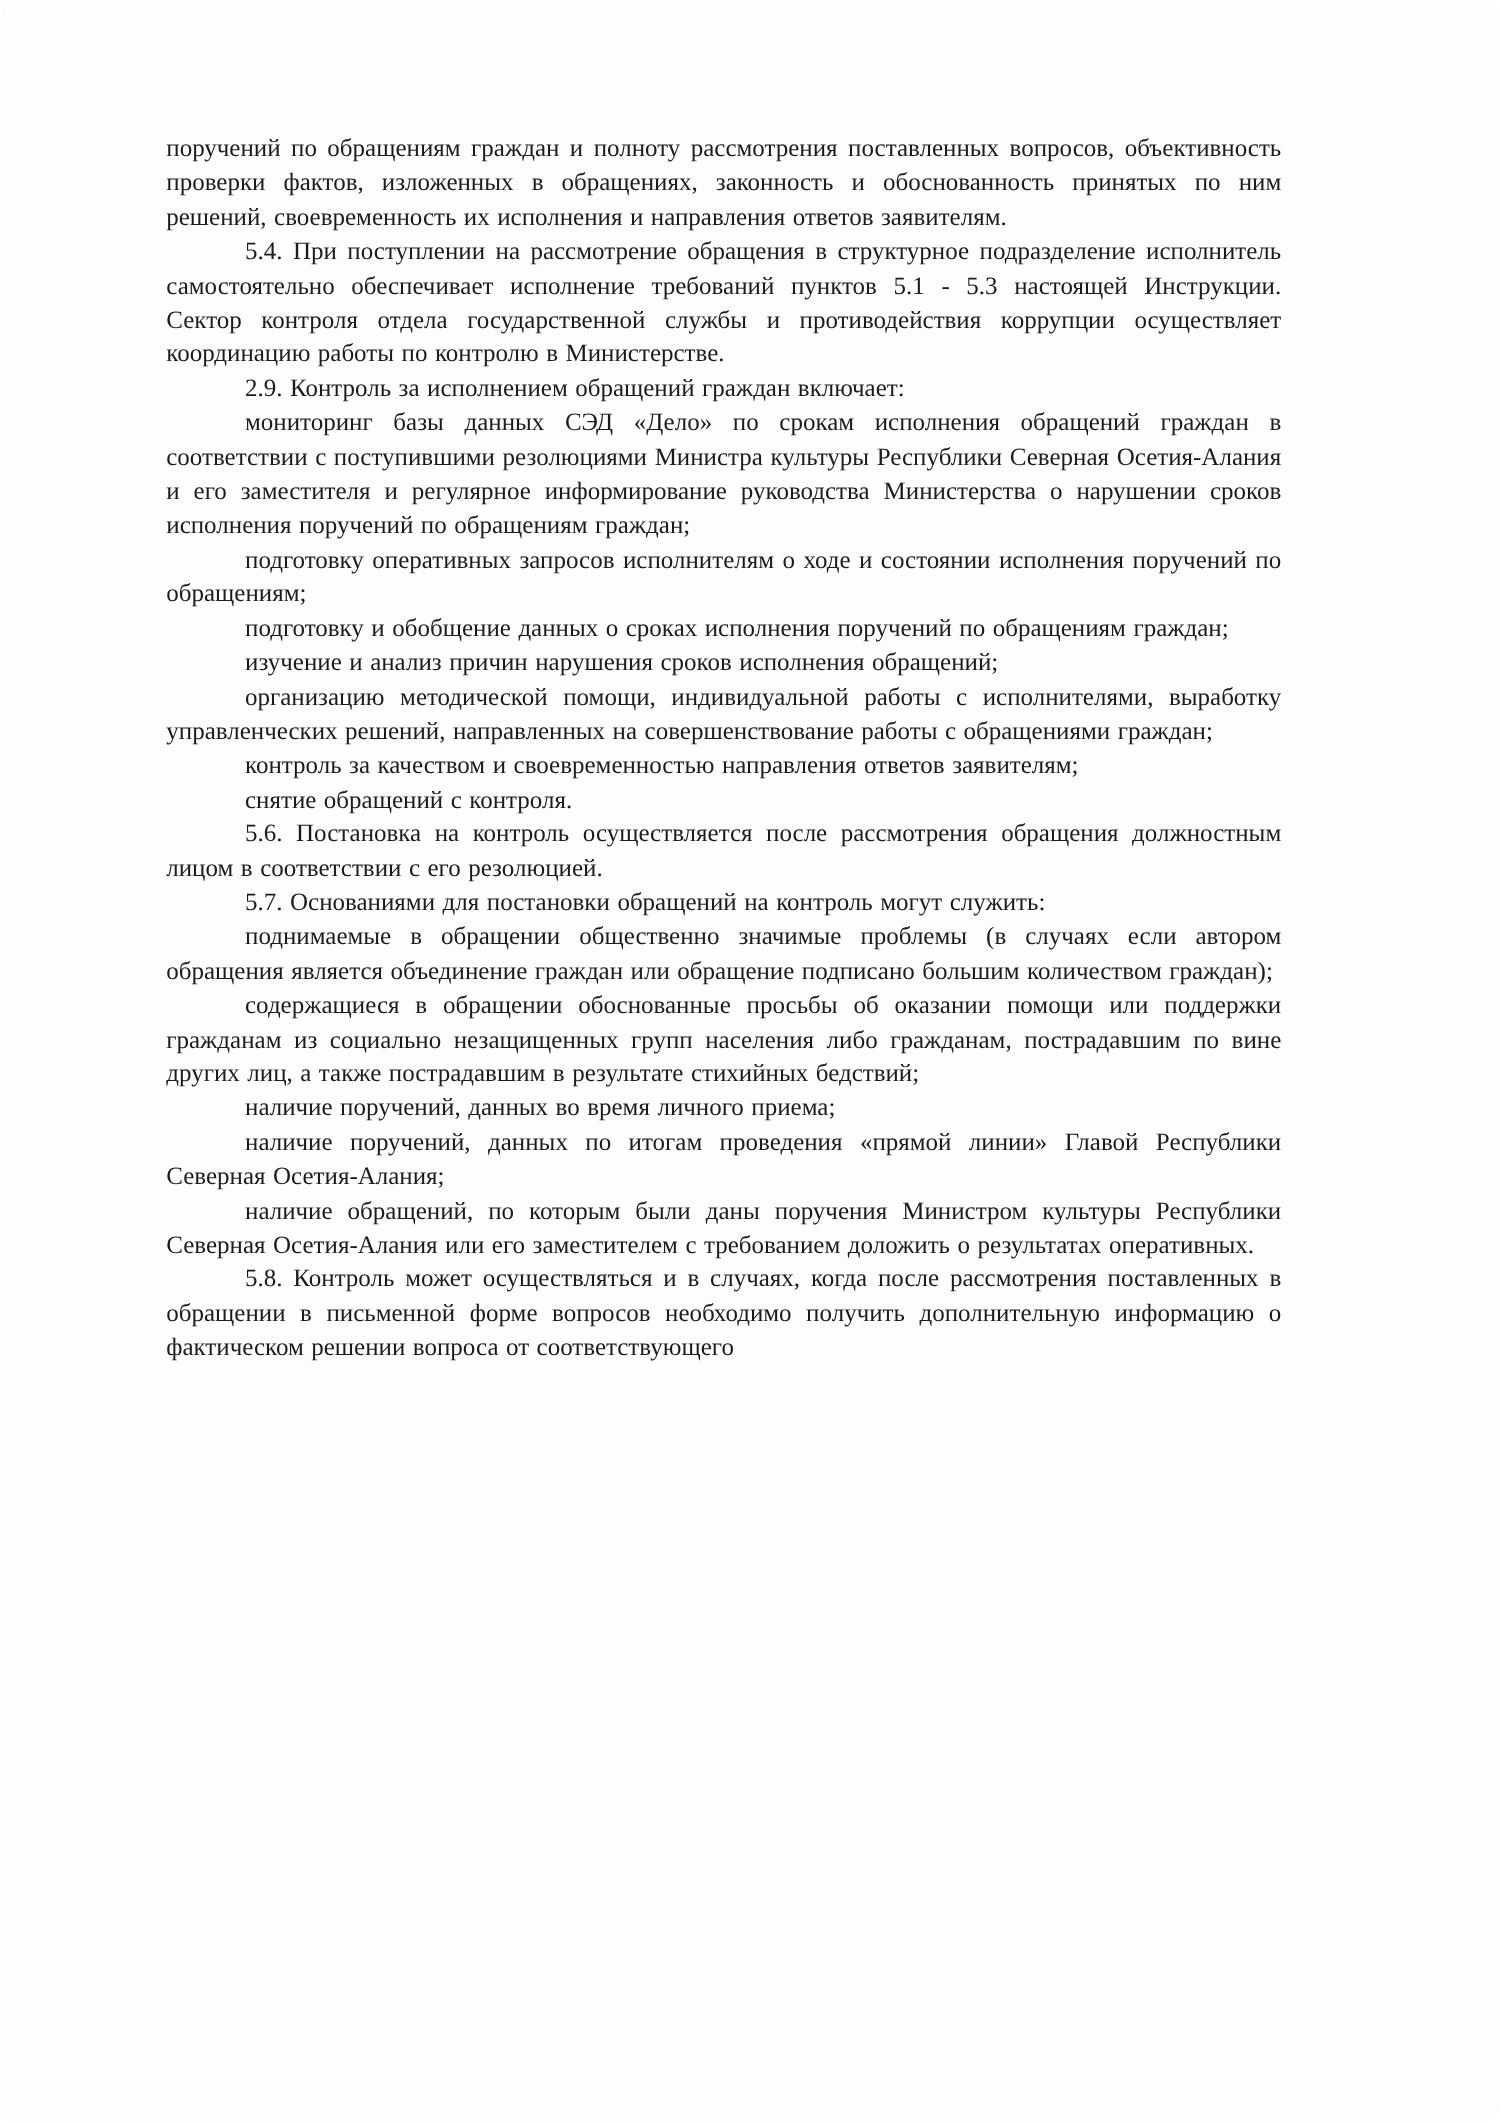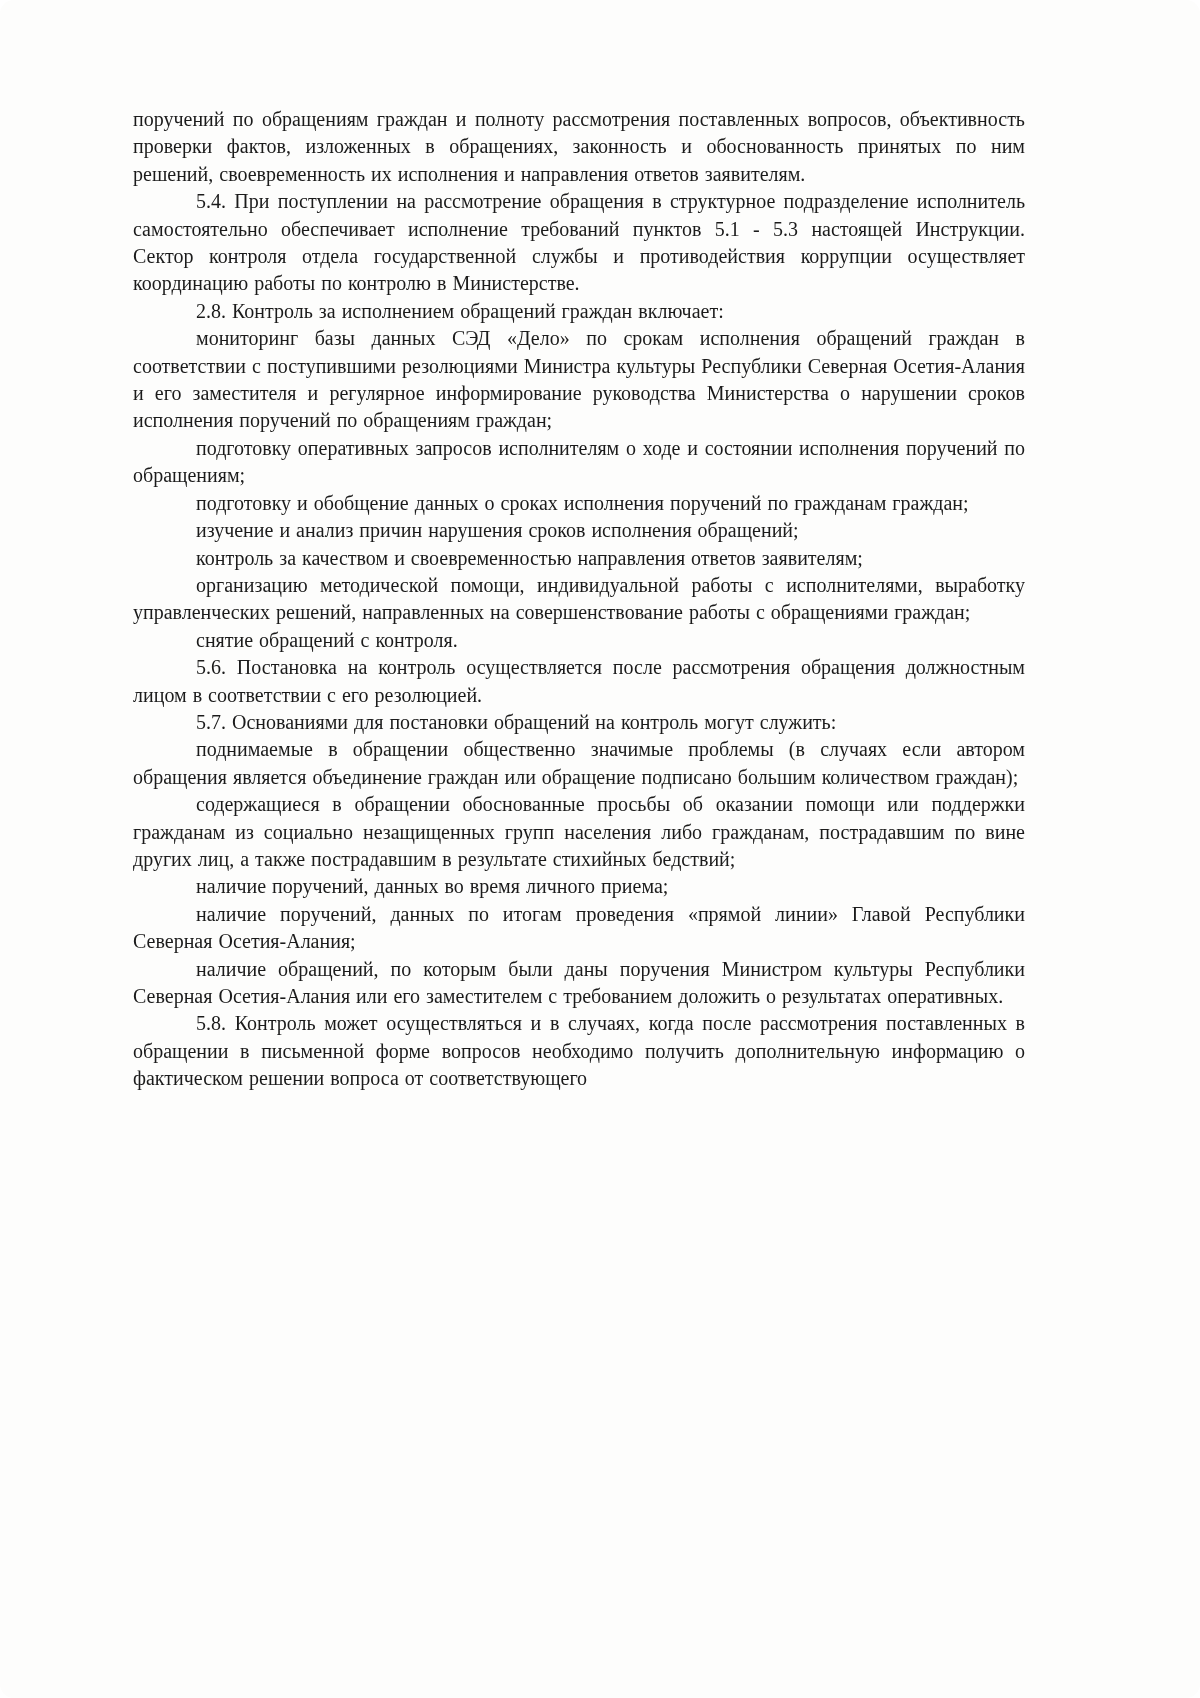--- a/index.html
+++ b/index.html
@@ -36,27 +36,27 @@
     text-indent: 63px;
   }
 </style>
 </head>
 <body>
 
 <div class="page">
   <div class="content">
     <p class="para">поручений по обращениям граждан и полноту рассмотрения поставленных вопросов, объективность проверки фактов, изложенных в обращениях, законность и обоснованность принятых по ним решений, своевременность их исполнения и направления ответов заявителям.</p>
     <p class="para indent">5.4. При поступлении на рассмотрение обращения в структурное подразделение исполнитель самостоятельно обеспечивает исполнение требований пунктов 5.1 - 5.3 настоящей Инструкции. Сектор контроля отдела государственной службы и противодействия коррупции осуществляет координацию работы по контролю в Министерстве.</p>
-    <p class="para indent">2.8. Контроль за исполнением обращений граждан включает:</p>
+    <p class="para indent">2.9. Контроль за исполнением обращений граждан включает:</p>
     <p class="para indent">мониторинг базы данных СЭД «Дело» по срокам исполнения обращений граждан в соответствии с поступившими резолюциями Министра культуры Республики Северная Осетия-Алания и его заместителя и регулярное информирование руководства Министерства о нарушении сроков исполнения поручений по обращениям граждан;</p>
     <p class="para indent">подготовку оперативных запросов исполнителям о ходе и состоянии исполнения поручений по обращениям;</p>
-    <p class="para indent">подготовку и обобщение данных о сроках исполнения поручений по гражданам граждан;</p>
+    <p class="para indent">подготовку и обобщение данных о сроках исполнения поручений по обращениям граждан;</p>
     <p class="para indent">изучение и анализ причин нарушения сроков исполнения обращений;</p>
+    <p class="para indent">организацию методической помощи, индивидуальной работы с исполнителями, выработку управленческих решений, направленных на совершенствование работы с обращениями граждан;</p>
     <p class="para indent">контроль за качеством и своевременностью направления ответов заявителям;</p>
-    <p class="para indent">организацию методической помощи, индивидуальной работы с исполнителями, выработку управленческих решений, направленных на совершенствование работы с обращениями граждан;</p>
     <p class="para indent">снятие обращений с контроля.</p>
     <p class="para indent">5.6. Постановка на контроль осуществляется после рассмотрения обращения должностным лицом в соответствии с его резолюцией.</p>
     <p class="para indent">5.7. Основаниями для постановки обращений на контроль могут служить:</p>
     <p class="para indent">поднимаемые в обращении общественно значимые проблемы (в случаях если автором обращения является объединение граждан или обращение подписано большим количеством граждан);</p>
     <p class="para indent">содержащиеся в обращении обоснованные просьбы об оказании помощи или поддержки гражданам из социально незащищенных групп населения либо гражданам, пострадавшим по вине других лиц, а также пострадавшим в результате стихийных бедствий;</p>
     <p class="para indent">наличие поручений, данных во время личного приема;</p>
     <p class="para indent">наличие поручений, данных по итогам проведения «прямой линии» Главой Республики Северная Осетия-Алания;</p>
     <p class="para indent">наличие обращений, по которым были даны поручения Министром культуры Республики Северная Осетия-Алания или его заместителем с требованием доложить о результатах оперативных.</p>
     <p class="para indent">5.8. Контроль может осуществляться и в случаях, когда после рассмотрения поставленных в обращении в письменной форме вопросов необходимо получить дополнительную информацию о фактическом решении вопроса от соответствующего</p>
   </div>

